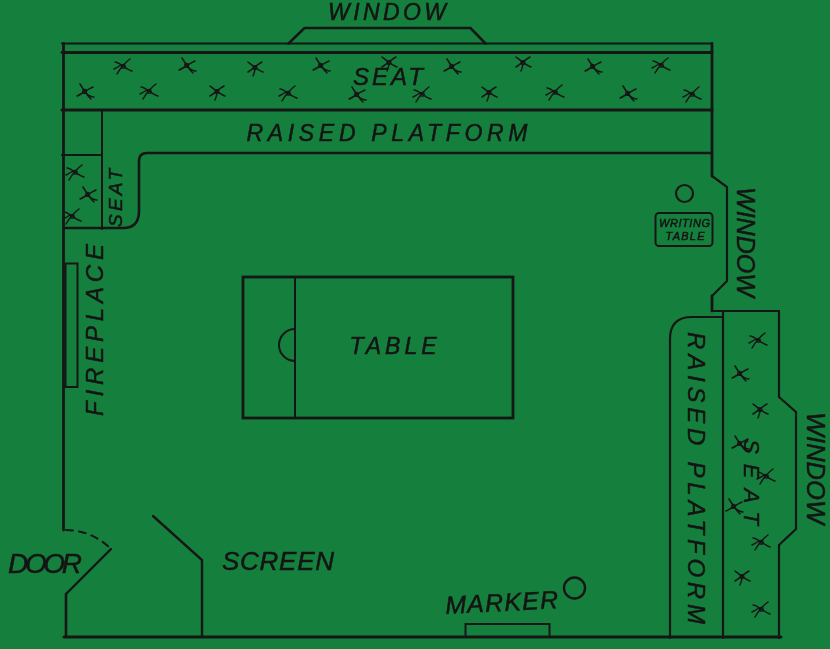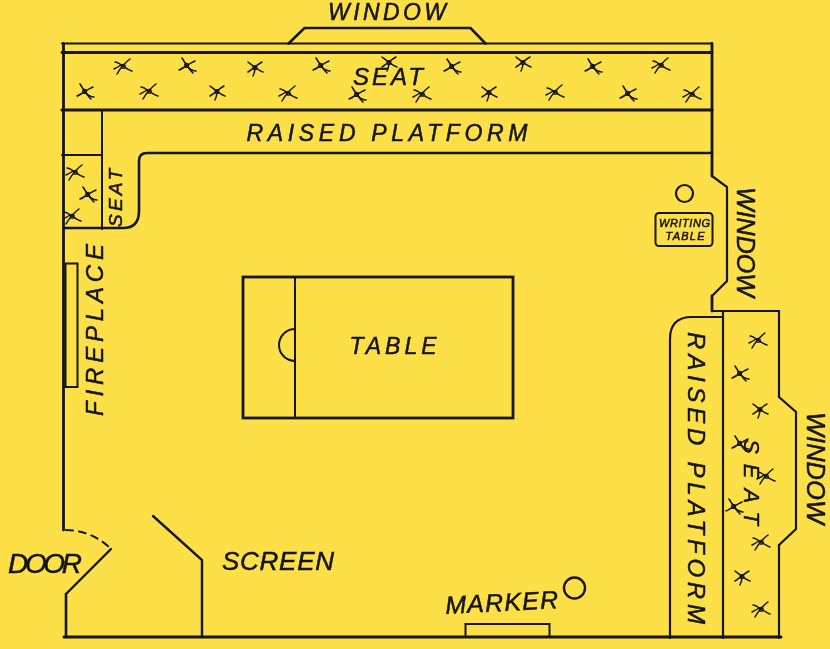--- a/index.html
+++ b/index.html
@@ -1,16 +1,16 @@
 <!DOCTYPE html>
 <html><head>
 <meta charset="utf-8">
 <style>
   html,body{margin:0;padding:0;background:#ffffff;}
-  .page{position:relative;width:830px;height:649px;background:#fde047;overflow:hidden;
+  .page{position:relative;width:830px;height:649px;background:#15803d;overflow:hidden;
         font-family:"Liberation Sans", sans-serif;}
   svg{position:absolute;left:0;top:0;}
   text{fill:#141414;stroke:#141414;stroke-width:0.5px;}
 </style>
 </head>
 <body>
 <div class="page">
 <svg width="830" height="649" viewBox="0 0 830 649" fill="none" stroke="#161616" stroke-linecap="round">
 <defs>
 

